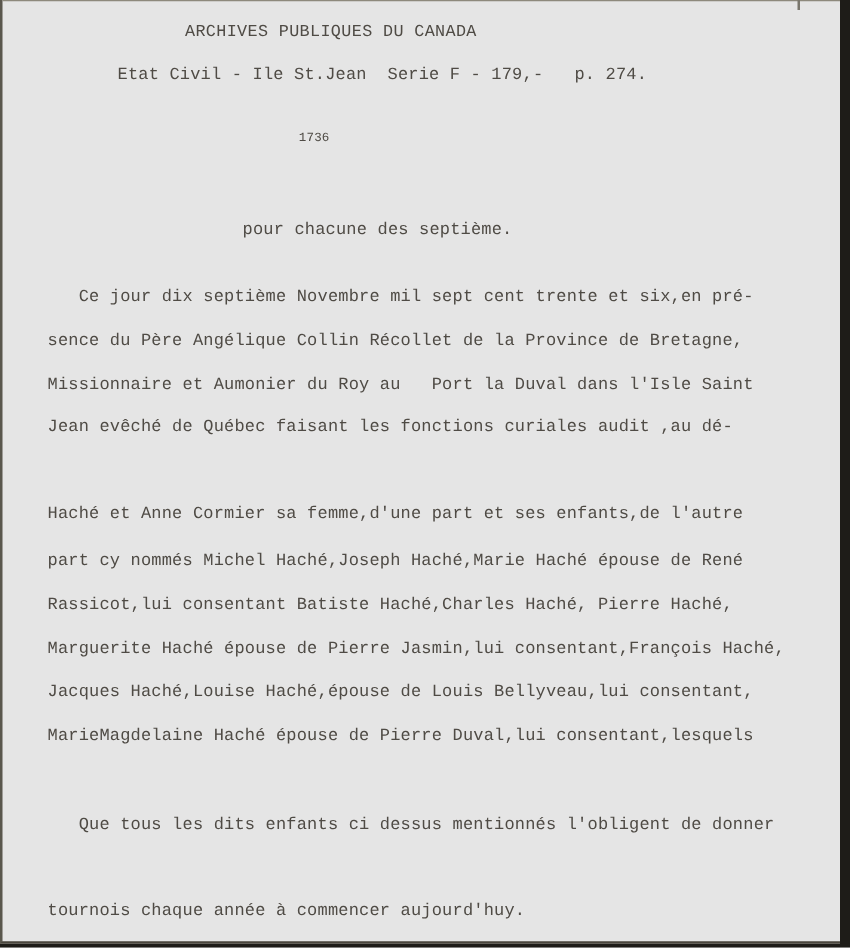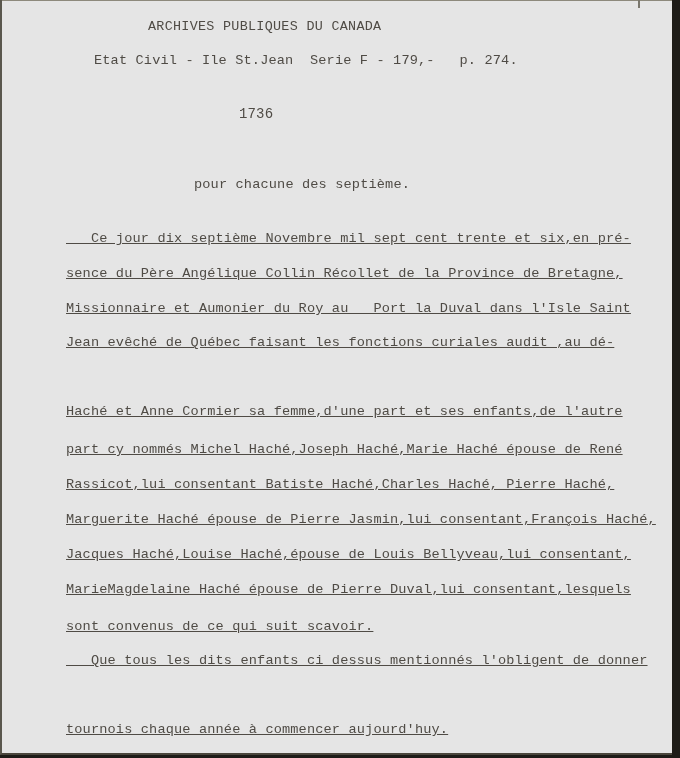--- a/index.html
+++ b/index.html
@@ -23,23 +23,23 @@
       content: ""; position: absolute; left: 0; top: 0; right: 0; height: 1px;
       background: #8d897c;
     }
     .tick {
       position: absolute; left: 636px; top: 0; width: 2px; height: 8px;
       background: #7a776d;
     }
     .line { position: absolute; white-space: pre; }
     .header-title { left: 146px; top: 19px; font-size: 13.4px; letter-spacing: 0.3px; }
     .header-ref { left: 52px; top: 53px; margin-left: 40px; }
-    .year { left: 237px; top: 106px; font-size: 14px; }
+    .year { left: 237px; top: 106px; font-size: 10px; }
     .subject { left: 192px; }
-    .body { left: 64px; text-decoration: underline; }
+    .body { left: 36px; }
   </style>
 </head>
 <body>
 
 <div class="page">
   <div class="tick"></div>
 
   <div class="line header-title">ARCHIVES PUBLIQUES DU CANADA</div>
   <div class="line header-ref">Etat Civil - Ile St.Jean  Serie F - 179,-   p. 274.</div>
 
@@ -50,17 +50,16 @@
   <div class="line body" style="top:231px">   Ce jour dix septième Novembre mil sept cent trente et six,en pré-</div>
   <div class="line body" style="top:266px">sence du Père Angélique Collin Récollet de la Province de Bretagne,</div>
   <div class="line body" style="top:301px">Missionnaire et Aumonier du Roy au   Port la Duval dans l'Isle Saint</div>
   <div class="line body" style="top:335px">Jean evêché de Québec faisant les fonctions curiales audit ,au dé-</div>
   <div class="line body" style="top:404px">Haché et Anne Cormier sa femme,d'une part et ses enfants,de l'autre</div>
   <div class="line body" style="top:442px">part cy nommés Michel Haché,Joseph Haché,Marie Haché épouse de René</div>
   <div class="line body" style="top:477px">Rassicot,lui consentant Batiste Haché,Charles Haché, Pierre Haché,</div>
   <div class="line body" style="top:512px">Marguerite Haché épouse de Pierre Jasmin,lui consentant,François Haché,</div>
   <div class="line body" style="top:547px">Jacques Haché,Louise Haché,épouse de Louis Bellyveau,lui consentant,</div>
   <div class="line body" style="top:582px">MarieMagdelaine Haché épouse de Pierre Duval,lui consentant,lesquels</div>
-  <div class="line body" style="top:619px">sont convenus de ce qui suit scavoir.</div>
 
   <div class="line body" style="top:653px">   Que tous les dits enfants ci dessus mentionnés l'obligent de donner</div>
   <div class="line body" style="top:722px">tournois chaque année à commencer aujourd'huy.</div>
 </div>
 
 </body></html>

